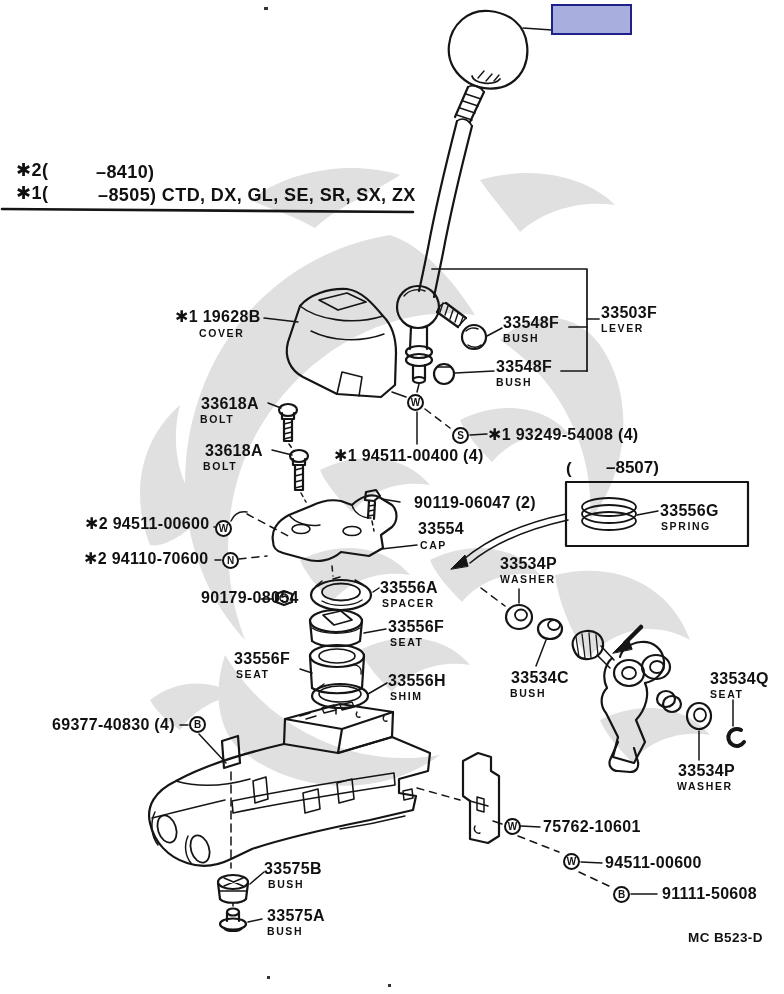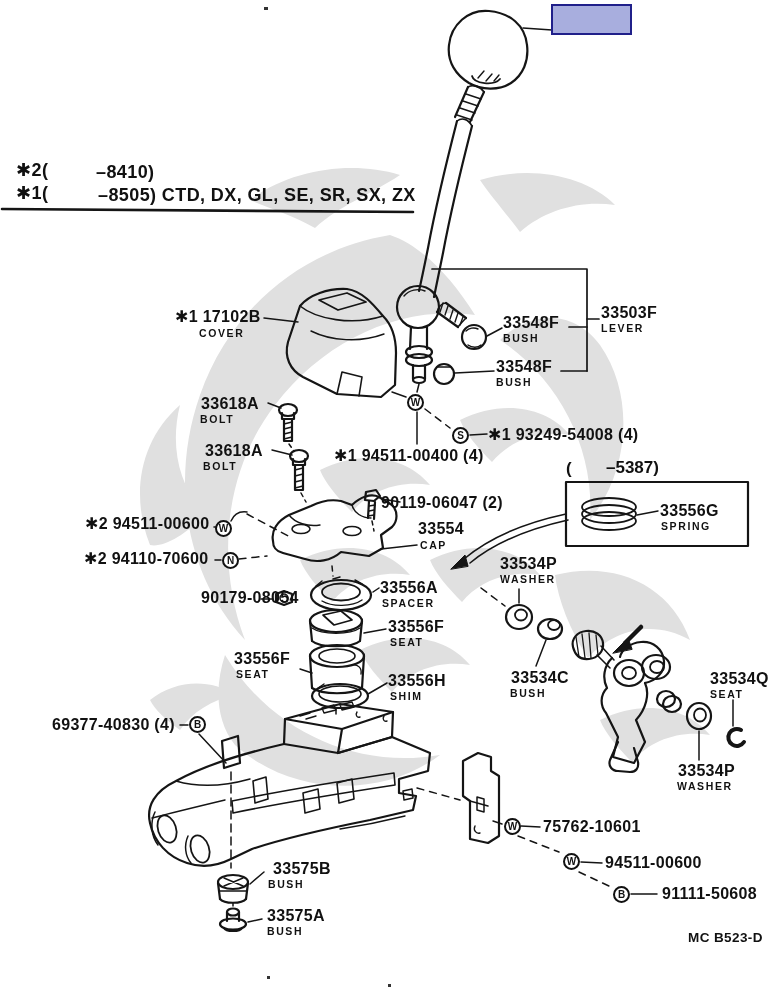--- a/index.html
+++ b/index.html
@@ -297,41 +297,41 @@
   </svg>
 
   <div class="lbl hdr" style="left:16px;top:161px;">✱2(</div>
   <div class="lbl hdr" style="left:96px;top:163px;">–8410)</div>
   <div class="lbl hdr" style="left:16px;top:184px;">✱1(</div>
   <div class="lbl hdr" style="left:98px;top:186px;">–8505) CTD, DX, GL, SE, SR, SX, ZX</div>
 
   <div class="hl-text">KNOB</div>
   <div class="hl-box"></div>
 
-  <div class="lbl num" style="left:175px;top:309px;">✱1 17102B</div>
+  <div class="lbl num" style="left:175px;top:309px;">✱1 19628B</div>
   <div class="lbl nm" style="left:199px;top:328px;">COVER</div>
 
   <div class="lbl num" style="left:201px;top:396px;">33618A</div>
   <div class="lbl nm" style="left:200px;top:414px;">BOLT</div>
 
   <div class="lbl num" style="left:205px;top:443px;">33618A</div>
   <div class="lbl nm" style="left:203px;top:461px;">BOLT</div>
 
   <div class="lbl num" style="left:503px;top:315px;">33548F</div>
   <div class="lbl nm" style="left:503px;top:333px;">BUSH</div>
 
   <div class="lbl num" style="left:496px;top:359px;">33548F</div>
   <div class="lbl nm" style="left:496px;top:377px;">BUSH</div>
 
   <div class="lbl num" style="left:601px;top:305px;">33503F</div>
   <div class="lbl nm" style="left:601px;top:323px;">LEVER</div>
 
   <div class="lbl num" style="left:334px;top:448px;">✱1 94511-00400 (4)</div>
   <div class="lbl num" style="left:488px;top:427px;">✱1 93249-54008 (4)</div>
-  <div class="lbl num" style="left:381px;top:495px;text-align:right;">90119-06047 (2)</div>
+  <div class="lbl num" style="left:414px;top:495px;text-align:right;">90119-06047 (2)</div>
 
   <div class="lbl num" style="left:418px;top:521px;">33554</div>
   <div class="lbl nm" style="left:420px;top:540px;">CAP</div>
 
   <div class="lbl num" style="left:85px;top:516px;">✱2 94511-00600</div>
   <div class="lbl num" style="left:84px;top:551px;">✱2 94110-70600</div>
   <div class="lbl num" style="left:156px;top:590px;margin-left:45px;">90179-08054</div>
 
   <div class="lbl num" style="left:380px;top:580px;">33556A</div>
   <div class="lbl nm" style="left:382px;top:598px;">SPACER</div>
@@ -355,28 +355,28 @@
   <div class="lbl nm" style="left:710px;top:689px;">SEAT</div>
 
   <div class="lbl num" style="left:678px;top:763px;">33534P</div>
   <div class="lbl nm" style="left:677px;top:781px;">WASHER</div>
 
   <div class="lbl num" style="left:52px;top:717px;">69377-40830 (4)</div>
   <div class="lbl num" style="left:543px;top:819px;">75762-10601</div>
   <div class="lbl num" style="left:605px;top:855px;">94511-00600</div>
   <div class="lbl num" style="left:662px;top:886px;">91111-50608</div>
 
-  <div class="lbl num" style="left:273px;top:861px;">33575B</div>
+  <div class="lbl num" style="left:264px;top:861px;">33575B</div>
   <div class="lbl nm" style="left:268px;top:879px;">BUSH</div>
 
   <div class="lbl num" style="left:267px;top:908px;">33575A</div>
   <div class="lbl nm" style="left:267px;top:926px;">BUSH</div>
 
   <div class="lbl note" style="left:566px;top:460px;">(</div>
-  <div class="lbl note" style="left:606px;top:459px;">–5387)</div>
+  <div class="lbl note" style="left:606px;top:459px;">–8507)</div>
   <div class="lbl num" style="left:660px;top:503px;">33556G</div>
   <div class="lbl nm" style="left:661px;top:521px;">SPRING</div>
 
   <div class="sym" style="left:407px;top:394px;">W</div>
   <div class="sym" style="left:452px;top:427px;">S</div>
   <div class="sym" style="left:215px;top:520px;">W</div>
   <div class="sym" style="left:222px;top:552px;">N</div>
   <div class="sym" style="left:189px;top:716px;">B</div>
   <div class="sym" style="left:504px;top:818px;">W</div>
   <div class="sym" style="left:563px;top:853px;">W</div>

